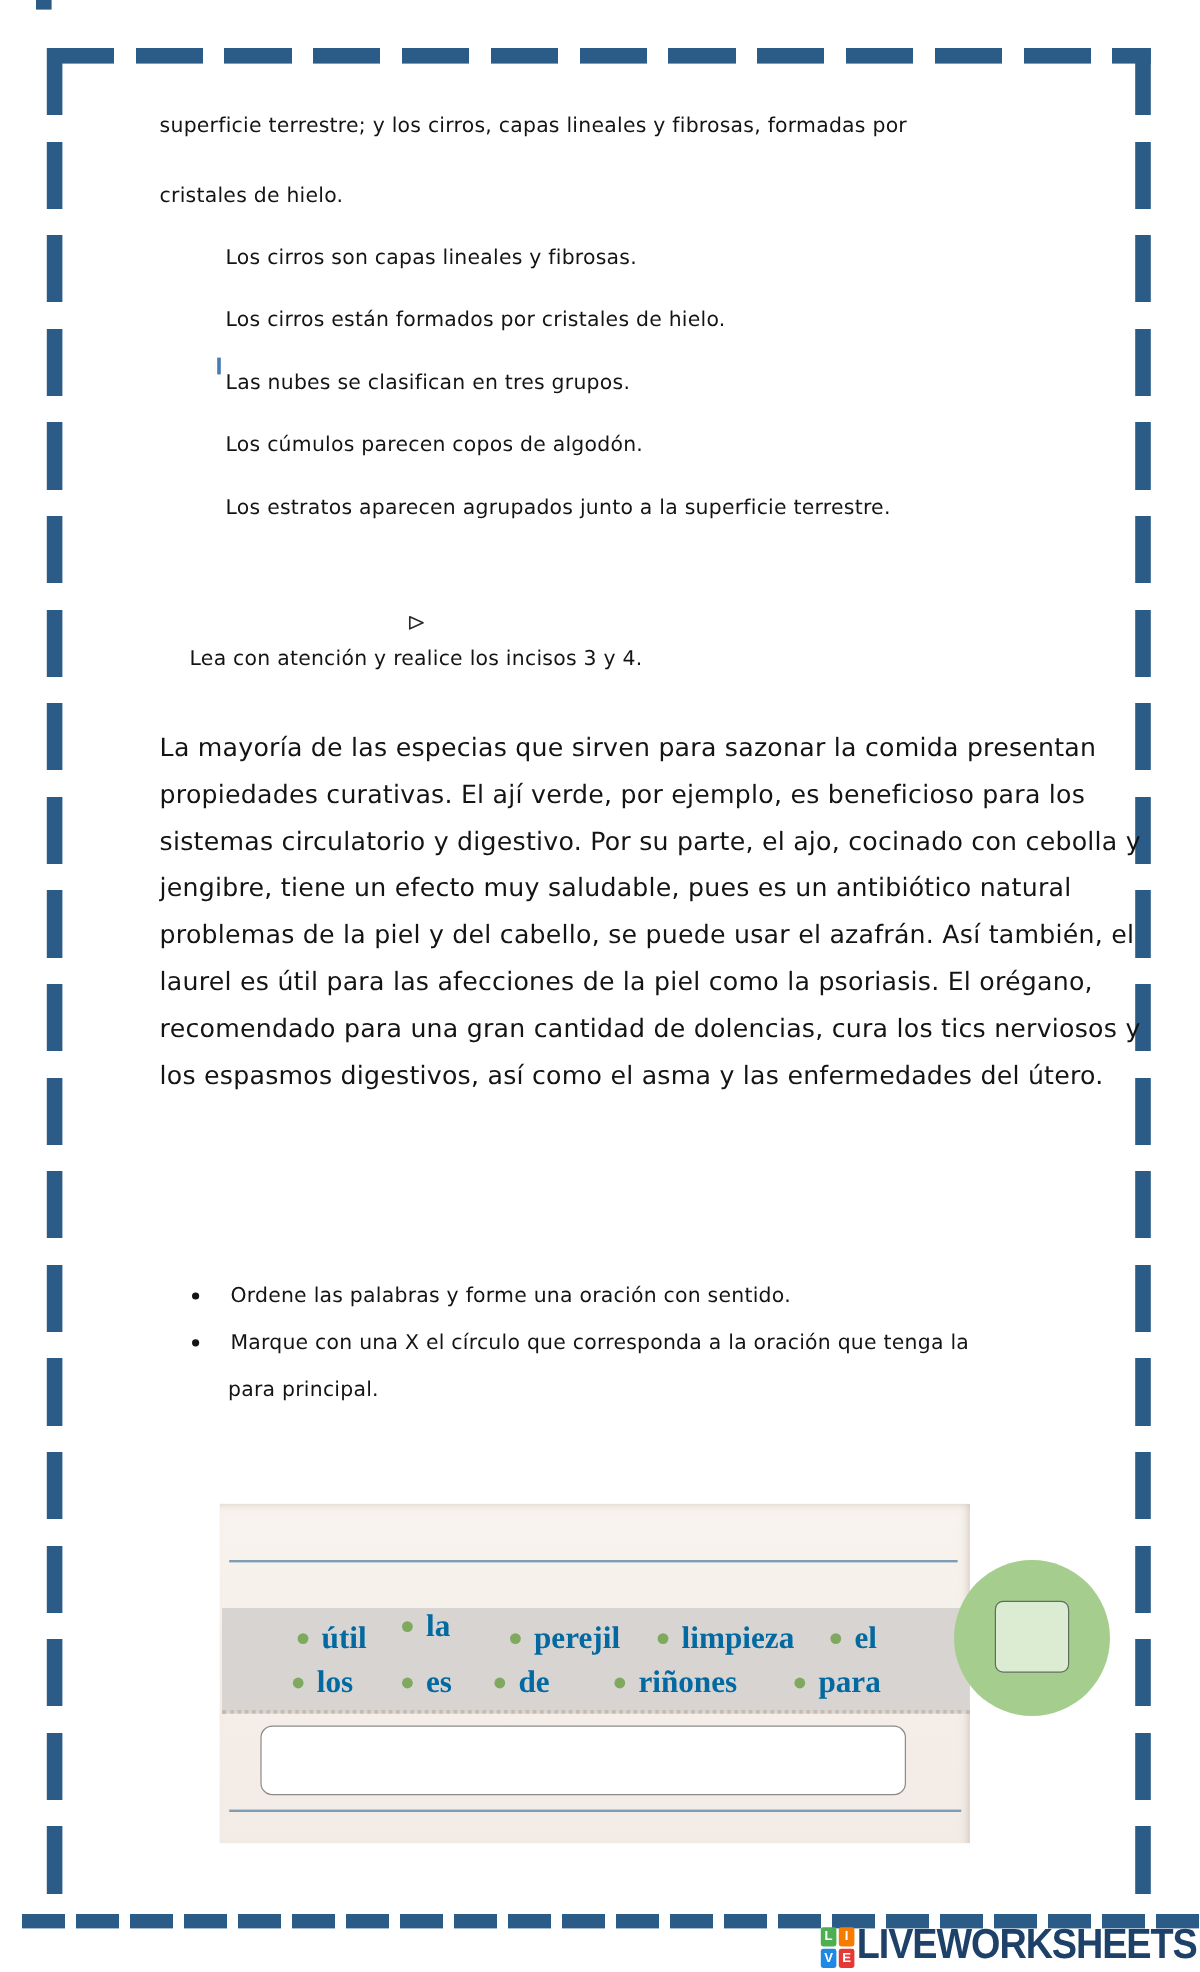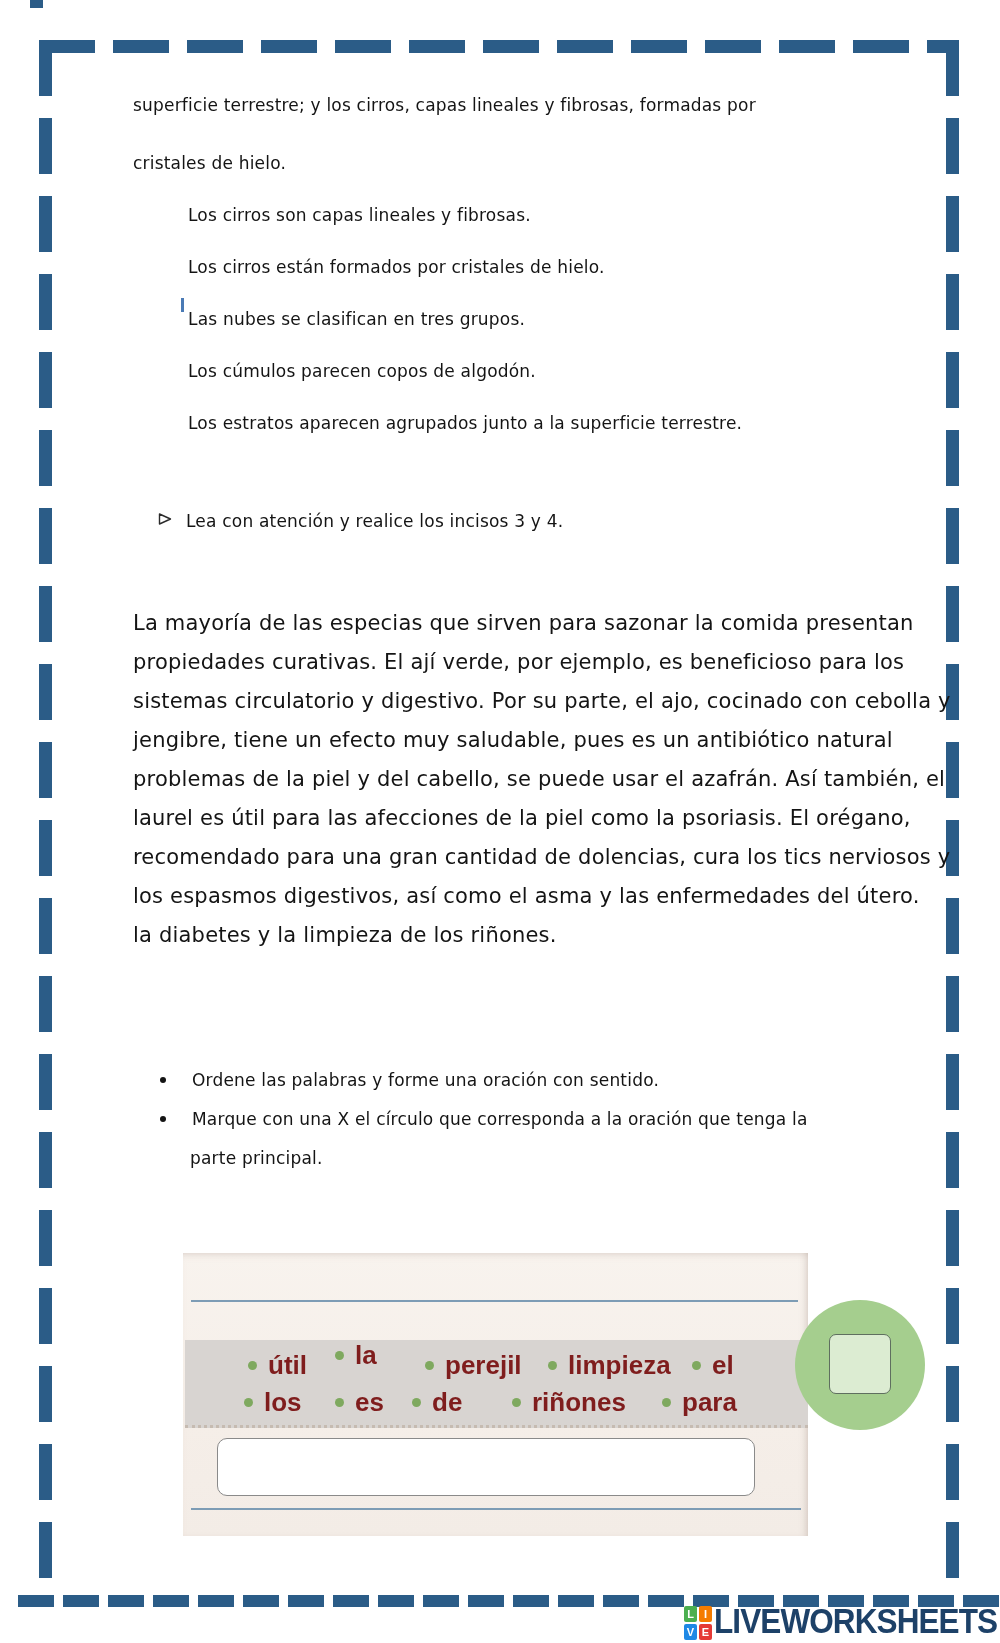--- a/index.html
+++ b/index.html
@@ -21,37 +21,37 @@
     background:repeating-linear-gradient(180deg,var(--border_navy) 0 56px,transparent 56px 78px);}
   .dash.bottomline{left:18px;top:1595px;width:982px;height:12px;
     background:repeating-linear-gradient(90deg,var(--border_navy) 0 36px,transparent 36px 45px);}
   .nub{left:30px;top:0;width:13px;height:8px;background:var(--border_navy);}
   
   .tline{position:absolute;font-size:17px;white-space:nowrap;letter-spacing:.2px;}
   .intro1{left:133px;top:95px;}
   .intro2{left:133px;top:153px;}
   .stmt{left:188px;}
   .cursor-mark{left:181px;top:298px;width:3px;height:14px;background:var(--cursor_blue);}
-  .instr{left:158px;top:511px;display:flex;gap:14px;}
+  .instr{left:158px;top:511px;display:flex;align-items:center;gap:14px;flex-direction:column;}
   .arrow-icon{display:inline-block;width:14px;height:14px;}
   .reading{left:133px;top:604px;}
   .reading div{height:39px;line-height:39px;font-size:21px;white-space:nowrap;letter-spacing:.2px;}
   .task{position:absolute;display:flex;align-items:center;gap:26px;font-size:17px;white-space:nowrap;letter-spacing:.2px;}
   .dot-b{width:6px;height:6px;border-radius:50%;background:#141414;flex:0 0 auto;}
   
   .scan{left:183px;top:1253px;width:625px;height:283px;
     background:linear-gradient(180deg,#f8f3ee 0%,#f5eee8 60%,#f3ece6 100%);
     box-shadow:inset -6px 0 8px -6px rgba(160,140,130,.5), inset 0 6px 8px -6px rgba(160,140,130,.35);}
   .scanline{position:absolute;height:2px;background:var(--rule_blue);}
   .scanline.r1{left:8px;top:47px;width:607px;}
   .scanline.r2{left:8px;top:255px;width:610px;}
   .wordband{position:absolute;left:2px;top:87px;width:623px;height:88px;background:#d8d4d1;
     border-bottom:3px dotted #c6bbb1;}
   .word{position:absolute;display:flex;align-items:center;gap:11px;
-    font-family:Liberation Sans, sans-serif;font-size:26px;color:#7f1d1d;white-space:nowrap;}
+    font-family:Liberation Serif, serif;font-size:26px;color:#0369a1;white-space:nowrap;}
   .gdot{width:9px;height:9px;border-radius:50%;background:var(--bullet_green);flex:0 0 auto;}
   .answer{position:absolute;left:34px;top:185px;width:538px;height:58px;background:#ffffff;
     border:1.5px solid #8a8a8a;border-radius:10px;font-size:22px;padding:0 12px;
     font-family:"DejaVu Sans",sans-serif;outline:none;}
   
   .choice-circle{left:795px;top:1300px;width:130px;height:130px;border-radius:50%;
     background:var(--circle_green);cursor:pointer;}
   .choice-box{position:absolute;left:34px;top:34px;width:62px;height:60px;border-radius:7px;
     background:var(--choice_box);border:1.5px solid #5f6f5f;}
   
@@ -95,33 +95,32 @@
 
 <div class="abs reading">
   <div>La mayoría de las especias que sirven para sazonar la comida presentan</div>
   <div>propiedades curativas. El ají verde, por ejemplo, es beneficioso para los</div>
   <div>sistemas circulatorio y digestivo. Por su parte, el ajo, cocinado con cebolla y</div>
   <div>jengibre, tiene un efecto muy saludable, pues es un antibiótico natural</div>
   <div>problemas de la piel y del cabello, se puede usar el azafrán. Así también, el</div>
   <div>laurel es útil para las afecciones de la piel como la psoriasis. El orégano,</div>
   <div>recomendado para una gran cantidad de dolencias, cura los tics nerviosos y</div>
   <div>los espasmos digestivos, así como el asma y las enfermedades del útero.</div>
-  <div>la diabetes y la limpieza de los riñones.</div>
 </div>
 
 <div class="task" style="left:160px;top:1070px">
   <span class="dot-b"></span>
   <span>Ordene las palabras y forme una oración con sentido.</span>
 </div>
 <div class="task" style="left:160px;top:1109px">
   <span class="dot-b"></span>
   <span>Marque con una X el círculo que corresponda a la oración que tenga la</span>
 </div>
 <div class="task" style="left:190px;top:1148px">
-  <span>parte principal.</span>
+  <span>para principal.</span>
 </div>
 
 <div class="abs scan">
   <div class="scanline r1"></div>
 
   <div class="wordband">
     <span class="word" style="left:63px;top:10px">
         <i class="gdot"></i>
         <b>útil</b>
       </span>

